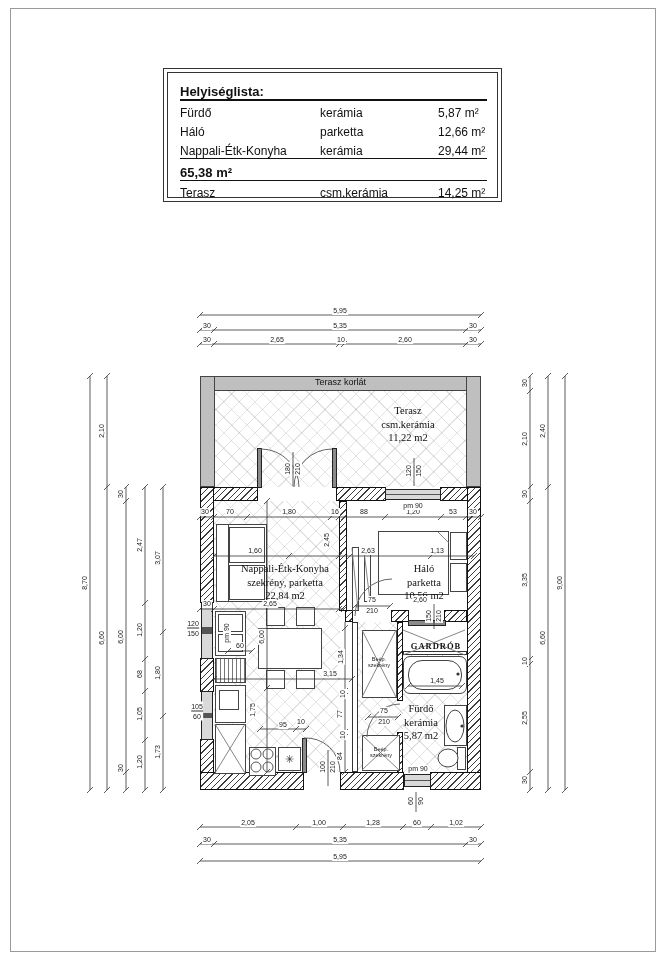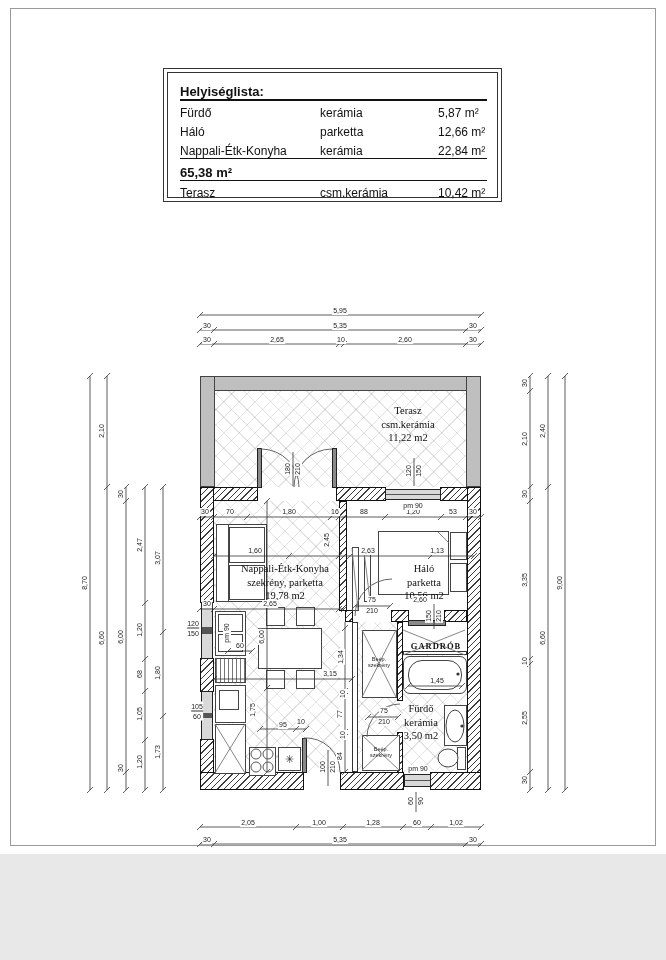--- a/index.html
+++ b/index.html
@@ -1,16 +1,16 @@
 <!DOCTYPE html>
 <html><head>
 <meta charset="utf-8">
 <style>
   html,body{margin:0;padding:0;background:#e8e8e8;}
-  #sheet{position:relative;width:666px;height:854px;background:#ffffff;overflow:hidden;
+  #sheet{position:relative;width:666px;height:960px;background:#ffffff;overflow:hidden;
          font-family:"Liberation Sans",sans-serif;}
   .frame{position:absolute;border:1px solid #9a9a9a;pointer-events:none;}
   
   #tblock{position:absolute;left:163px;top:68px;width:337px;height:132px;border:1px solid #333;background:#fff;}
   #tblock .inner{position:absolute;inset:3px;border:1px solid #333;padding:4px 10px 0 12px;box-sizing:border-box;}
   .trow{display:flex;align-items:flex-end;height:19px;font-size:12px;color:#111;}
   .trow .c1{width:140px;}
   .trow .c2{width:118px;}
   .trow .c3{flex:1;}
   .thead{font-weight:bold;font-size:13px;border-bottom:2px solid #111;height:22px;}
@@ -63,34 +63,35 @@
         <span class="c3">5,87 m²</span>
       </div>
       <div class="trow">
         <span class="c1">Háló</span>
         <span class="c2">parketta</span>
         <span class="c3">12,66 m²</span>
       </div>
       <div class="trow tline">
         <span class="c1">Nappali-Étk-Konyha</span>
         <span class="c2">kerámia</span>
-        <span class="c3">22,84 m²</span>
+        <span class="c3">29,44 m²</span>
       </div>
       <div class="trow ttotal tline">
         <span class="c3">65,38 m²</span>
       </div>
       <div class="trow">
         <span class="c1">Terasz</span>
         <span class="c2">csm.kerámia</span>
-        <span class="c3">10,42 m²</span>
+        <span class="c3">14,25 m²</span>
       </div>
     </div>
   </div>
 
   <div id="plan">
+    <div id="rail-label">Terasz korlát</div>
     <svg id="psvg" width="666" height="960">
         <path d="M200 315H481M197 318L203 312M478 318L484 312M200 330H481M197 333L203 327M211 333L217 327M463 333L469 327M478 333L484 327M200 344H481M197 347L203 341M211 347L217 341M336 347L342 341M341 347L347 341M463 347L469 341M478 347L484 341M200 517H481M197 520L203 514M211 520L217 514M244 520L250 514M328 520L334 514M336 520L342 514M341 520L347 514M382 520L388 514M438 520L444 514M463 520L469 514M478 520L484 514M214 556H474M211 559L217 553M286 559L292 553M336 559L342 553M347 559L353 553M428 559L434 553M471 559L477 553M200 609H344M197 612L203 606M211 612L217 606M336 612L342 606M341 612L347 606M228 651H252M225 654L231 648M249 654L255 648M214 679H352M211 682L217 676M349 682L355 676M260 729H306M257 732L263 726M293 732L299 726M303 732L309 726M408 686H462M405 689L411 683M459 689L465 683M355 606H390M352 609L358 603M387 609L393 603M368 717H398M365 720L371 714M395 720L401 714M200 827H481M197 830L203 824M293 830L299 824M340 830L346 824M400 830L406 824M428 830L434 824M478 830L484 824M200 844H481M197 847L203 841M211 847L217 841M463 847L469 841M478 847L484 841M200 861H481M197 864L203 858M478 864L484 858M90 376V790M87 379L93 373M87 793L93 787M107 376V790M104 379L110 373M104 490L110 484M104 793L110 787M126 487V790M123 490L129 484M123 504L129 498M123 775L129 769M123 793L129 787M145 487V790M142 490L148 484M142 606L148 600M142 662L148 656M142 694L148 688M142 743L148 737M142 793L148 787M163 487V790M160 490L166 484M160 635L166 629M160 719L166 713M160 793L166 787M530 376V790M527 379L533 373M527 394L533 388M527 490L533 484M527 504L533 498M527 662L533 656M527 667L533 661M527 775L533 769M527 793L533 787M548 376V790M545 379L551 373M545 490L551 484M545 793L551 787M565 376V790M562 379L568 373M562 793L568 787M267 501V772M264 504L270 498M264 691L270 685M264 775L270 769M345 622V772M342 631L348 625M342 694L348 688M342 699L348 693M342 735L348 729M342 740L348 734M342 775L348 769M293 452V486M414 458V486M434 604V629M328 750V786M416 792V812" stroke="#333" stroke-width="0.8" fill="none"></path>
         <path d="M261 449A38 38 0 0 1 299 487 M332 449A38 38 0 0 0 294 487 M355 616A37 37 0 0 1 392 579 M400 704A33 33 0 0 0 367 737 M304 738A34 34 0 0 1 340 772" stroke="#666" stroke-width="1" fill="none"></path>
         <path d="M403 630L465 655M403 655L465 630M362 630L396 697M362 697L396 630M362 735L399 770M362 770L399 735M215 724L245 773M215 773L245 724M352 548L358 610M364 551L370 601M438 532L449 543" stroke="#777" stroke-width="0.9" fill="none"></path>
         <ellipse cx="455" cy="726" rx="9" ry="16" stroke="#444" fill="#fff"></ellipse>
         <ellipse cx="448" cy="758" rx="10" ry="9" stroke="#444" fill="#fff"></ellipse>
         <circle cx="256" cy="754" r="5" stroke="#555" fill="none"></circle>
         <circle cx="268" cy="754" r="5" stroke="#555" fill="none"></circle>
         <circle cx="256" cy="767" r="5" stroke="#555" fill="none"></circle>
         <circle cx="268" cy="767" r="5" stroke="#555" fill="none"></circle>
@@ -161,31 +162,31 @@
       <div class="furn" style="left: 457px; top: 747px; width: 9px; height: 23px; position: absolute;"></div>
       <div class="furn star" style="left: 278px; top: 747px; width: 23px; height: 24px; position: absolute;">✳</div>
       <div class="room-label" style="left: 408px; top: 424px;">
         <div>Terasz</div>
         <div>csm.kerámia</div>
         <div>11,22 m2</div>
       </div>
       <div class="room-label" style="left: 285px; top: 582px;">
         <div>Nappali-Étk-Konyha</div>
         <div>szekrény, parketta</div>
-        <div>19,78 m2</div>
+        <div>22,84 m2</div>
       </div>
       <div class="room-label" style="left: 424px; top: 582px;">
         <div>Háló</div>
         <div>parketta</div>
         <div>10,56 m2</div>
       </div>
       <div class="room-label" style="left: 421px; top: 722px;">
         <div>Fürdő</div>
         <div>kerámia</div>
-        <div>3,50 m2</div>
+        <div>5,87 m2</div>
       </div>
       <div class="room-label caps" style="left: 436px; top: 647px;">
         <div>GARDRÓB</div>
       </div>
       <div class="room-label sm" style="left: 379px; top: 662px;">
         <div>Beép.</div>
         <div>szekrény</div>
       </div>
       <div class="room-label sm" style="left: 381px; top: 752px;">
         <div>Beép.</div>

